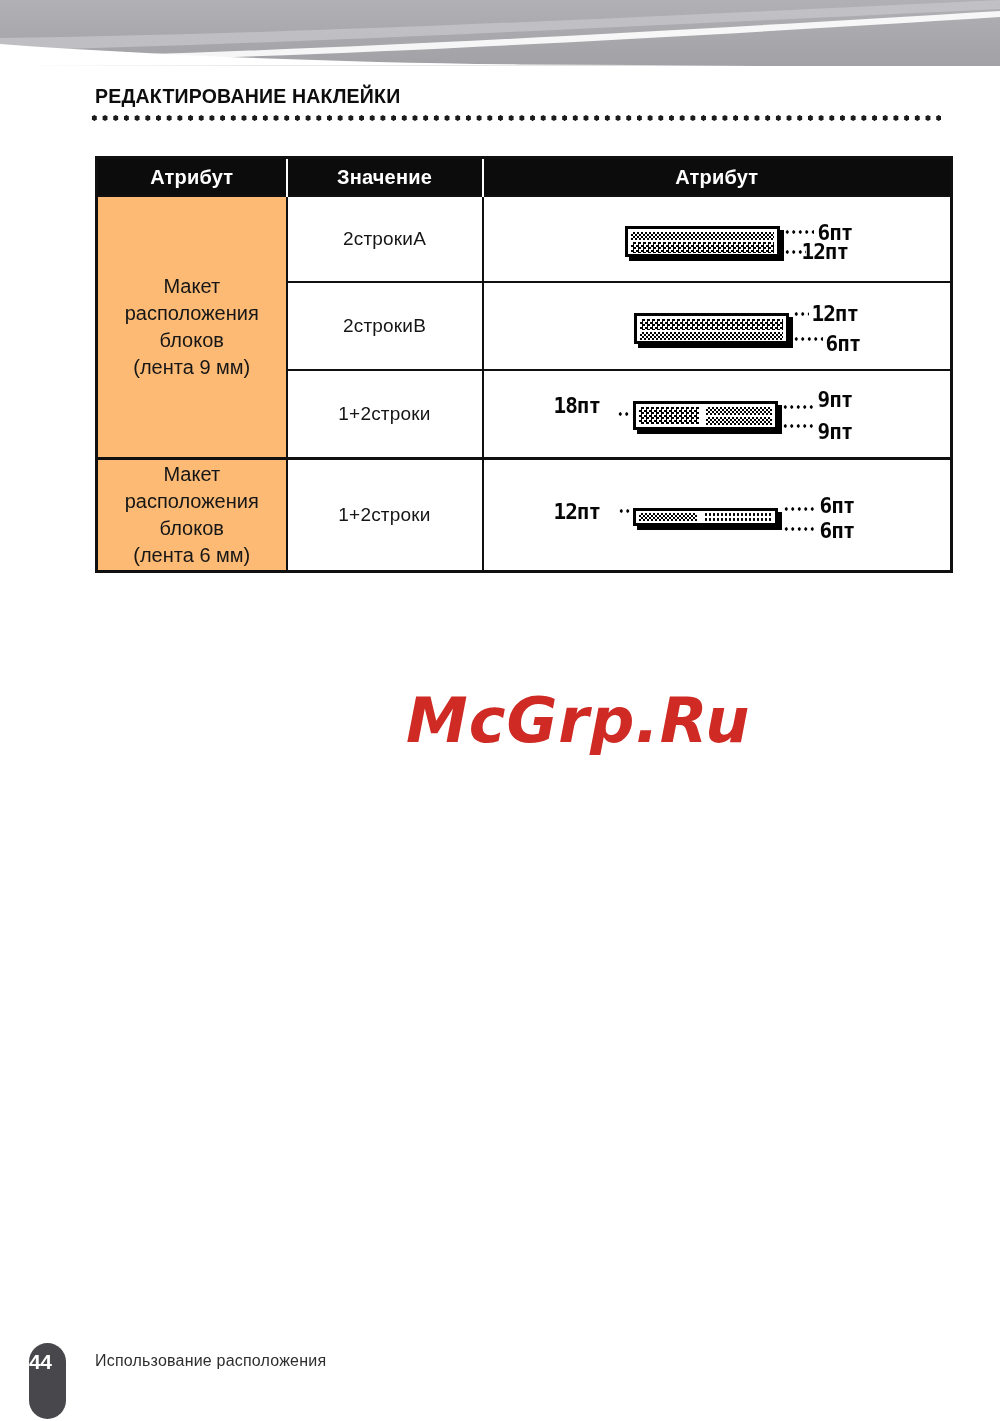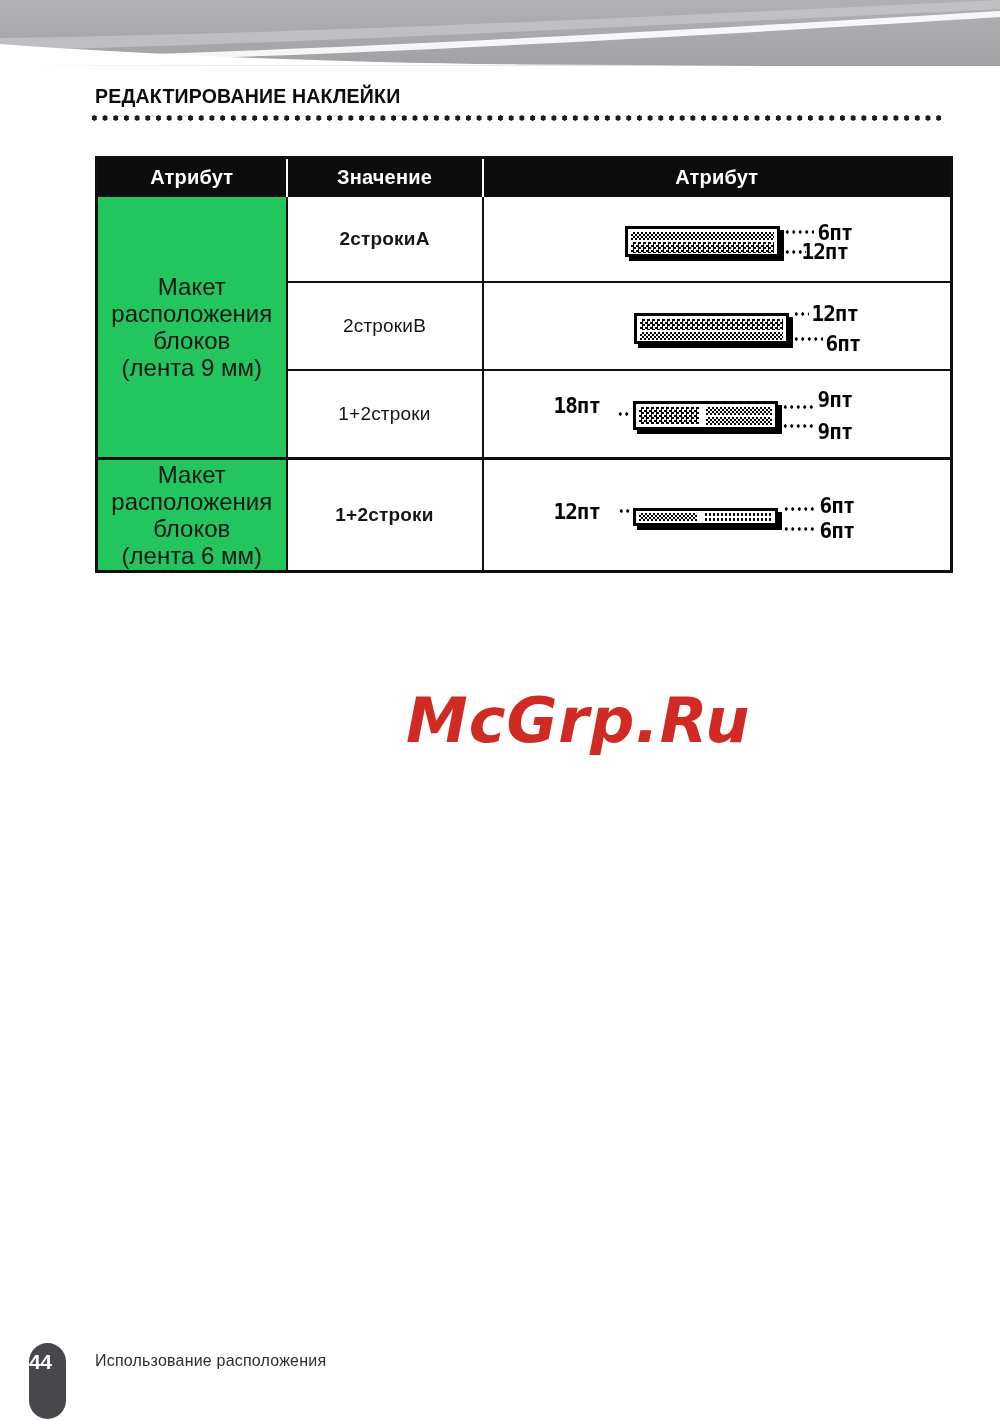--- a/index.html
+++ b/index.html
@@ -28,28 +28,28 @@
     border:3px solid #101010;
   }
   col.c-attr{width:190px;} col.c-val{width:196px;} col.c-desc{width:469px;}
   .attr-table th{
     background:#0c0c0c;color:#fff;font-size:20px;font-weight:bold;
     height:36px;padding:0;border:0;letter-spacing:.2px;
   }
   .attr-table th.mid{border-left:2px solid #fff;}
   .attr-table td{border:2px solid #101010;padding:0;}
   td.attr-cell{
-    background:#22c55e;text-align:center;vertical-align:middle;
-    font-size:24px;line-height:27px;white-space:pre-line;color:#161616;
+    background:#fdba74;text-align:center;vertical-align:middle;
+    font-size:20px;line-height:27px;white-space:pre-line;color:#161616;
   }
   td.val-cell{
     text-align:center;vertical-align:middle;font-size:19px;color:#161616;
     letter-spacing:.2px;
   }
-  td.val-cell.bold{font-weight:bold;}
+  td.val-cell.bold{font-weight:normal;}
   td.desc-cell{position:relative;background:#fff;}
   tr.h84 td{height:84px;} tr.h86 td{height:86px;} tr.h110 td{height:110px;}
   tr.group-start td{border-top:3px solid #101010;}
   
   .diagram{position:absolute;inset:0;padding-left:24px;}
   .lbox{
     position:absolute;background:#fff;border:3px solid #000;
     box-shadow:4px 4px 0 0 #000;box-sizing:border-box;
   }
   .strip{position:absolute;}

